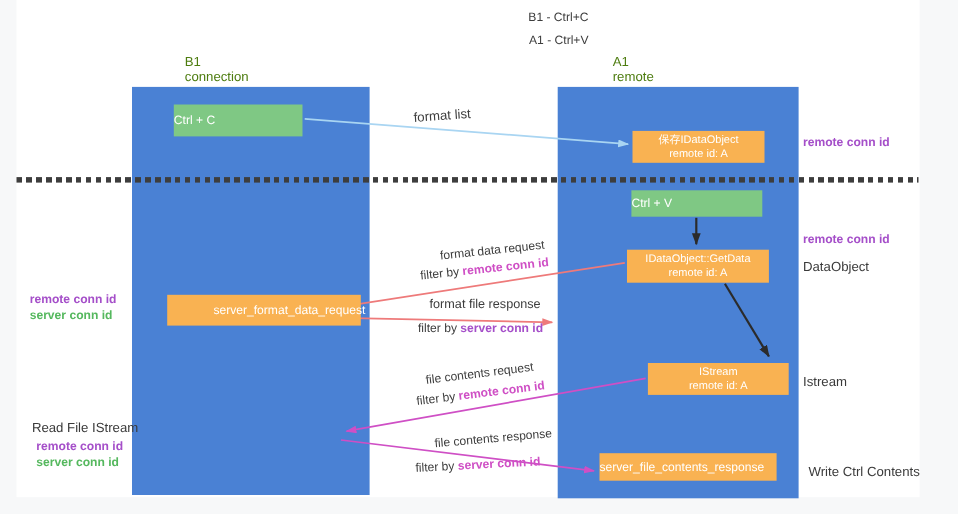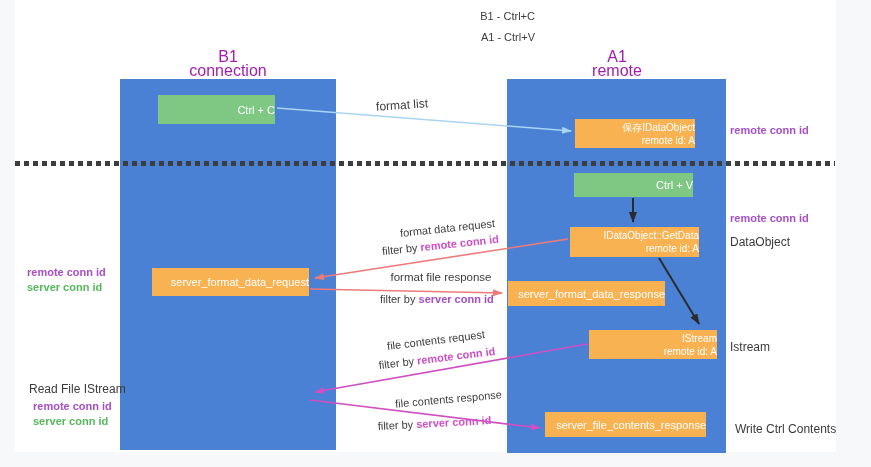--- a/index.html
+++ b/index.html
@@ -7,34 +7,34 @@
     --orange:#f9b252; --dash:#3d3d3d; --ink:#3d3d3d; --purple:#a54fc9;
     --magenta:#cf4fc5; --green-text:#55b85e; --salmon:#ee7a7a;
     --lightblue:#a9d5f2; --black-arrow:#2b2b2b;
   }
   html,body{margin:0;padding:0;}
   body{background:var(--bg-outer);font-family:"Liberation Sans","DejaVu Sans",sans-serif;}
   .canvas{position:relative;width:871px;height:467px;background:var(--bg-outer);overflow:hidden;}
   .panel{position:absolute;left:15px;top:0;width:821px;height:452px;background:var(--panel);}
   .title{position:absolute;left:335px;top:6px;width:200px;text-align:right;
          font-size:11px;line-height:21px;color:var(--ink);}
-  .col-header{position:absolute;top:50px;width:120px;text-align:center;
-              font-size:16px;line-height:13.5px;color:#a21caf;}
+  .col-header{position:absolute;top:50px;width:120px;text-align:left;
+              font-size:12px;line-height:13.5px;color:#4d7c0f;}
   .column{position:absolute;background:var(--blue);}
   .col-b1{left:120px;top:79px;width:216px;height:371px;}
   .col-a1{left:507px;top:79px;width:219px;height:374px;}
   .dashline{position:absolute;left:15px;top:161px;width:820px;height:5px;
             background:repeating-linear-gradient(90deg,var(--dash) 0 5px,transparent 5px 9px);}
   svg.arrows{position:absolute;left:0;top:0;width:871px;height:467px;pointer-events:none;z-index:4;}
   .node{position:absolute;z-index:5;color:#fff;text-align:center;box-sizing:border-box;}
   .node.orange{background:var(--orange);}
   .node.green{background:var(--green);}
-  .one-line{font-size:11px;display:flex;align-items:center;justify-content:flex-end;}
+  .one-line{font-size:11px;display:flex;align-items:center;justify-content:flex-start;}
   .two-line{font-size:10px;line-height:13px;display:flex;flex-direction:column;
-            align-items:flex-end;justify-content:center;}
+            align-items:center;justify-content:center;}
   .flow-label{position:absolute;z-index:6;font-size:11px;color:var(--ink);
               text-align:center;white-space:nowrap;}
   .ann{position:absolute;z-index:6;font-size:12px;color:#3a3a3a;white-space:nowrap;}
   .bold-purple{color:var(--purple);font-weight:bold;font-size:11px;}
   .bold-magenta{color:var(--magenta);font-weight:bold;}
   .bold-green{color:var(--green-text);font-weight:bold;font-size:11px;}
   .pair{line-height:15px;}
 </style>
 </head>
 <body>
@@ -97,27 +97,24 @@
 
   <div class="node green one-line" style="left:574px;top:173px;width:119px;height:24px;">
     <span>Ctrl + V</span>
   </div>
 
   <div class="node orange two-line" style="left:570px;top:227px;width:129px;height:30px;">
     <div>IDataObject::GetData</div>
     <div>remote id: A</div>
   </div>
 
-  <div class="node orange one-line" style="left:152px;top:268px;width:157px;height:28px;">
+  <div class="node orange one-line" style="left:152px;top:268px;width:176px;height:28px;padding-left:42px;">
     <span>server_format_data_request</span>
   </div>
 
-  <div class="node orange one-line" style="left:508px;top:281px;width:157px;height:25px;">
-    <span>server_format_data_response</span>
-  </div>
 
   <div class="node orange two-line" style="left:589px;top:330px;width:128px;height:29px;">
     <div>IStream</div>
     <div>remote id: A</div>
   </div>
 
 
   <div class="node orange one-line" style="left:545px;top:412px;width:161px;height:25px;">
     <span>server_file_contents_response</span>
   </div>

